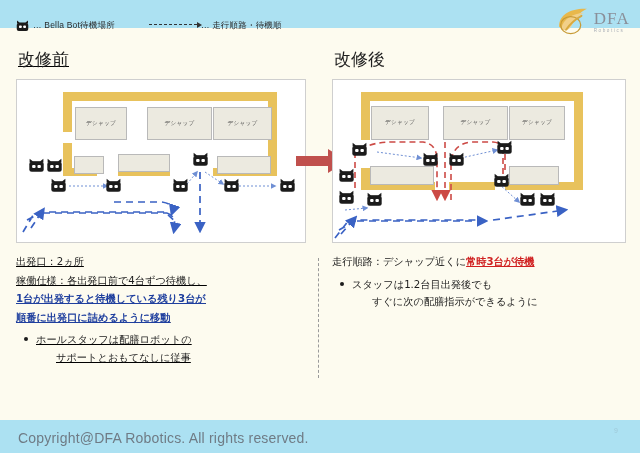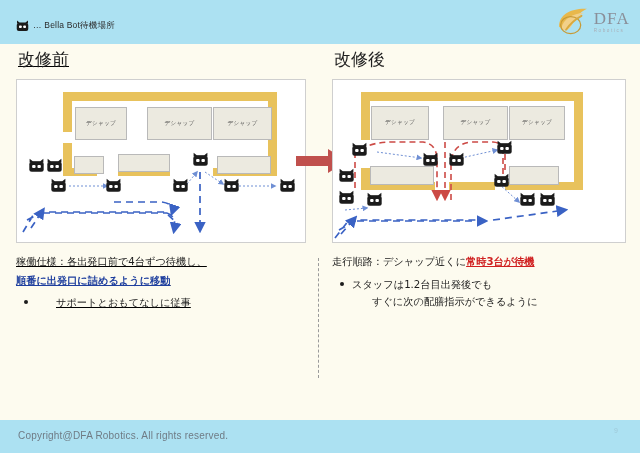--- a/index.html
+++ b/index.html
@@ -8,21 +8,21 @@
     width:640px;height:453px;
     font-family:"Liberation Sans","DejaVu Sans",sans-serif;
     background:#fdfbef;
     overflow:hidden;
     position:relative;
   }
   .slide{position:relative;width:640px;height:453px;background:#fdfbef;}
 
   
   .header{
-    position:absolute;left:0;top:0;width:640px;height:44px;
+    position:absolute;left:0;top:0;width:640px;height:28px;
     background:#ace1f2;
   }
   .legend{
     position:absolute;left:16px;top:20px;
     display:flex;align-items:center;gap:6px;
     font-size:8.5px;color:#2b2b2b;white-space:nowrap;
   }
   .legend-group{display:flex;align-items:center;gap:4px;}
   .legend-gap{width:22px;}
   .legend-text{font-size:8.5px;letter-spacing:.2px;}
@@ -105,21 +105,21 @@
     border-left:1px dashed #9a9a9a;
   }
 
   
   .footer{
     position:absolute;left:0;bottom:0;width:640px;height:33px;
     background:#ace1f2;
   }
   .copyright{
     position:absolute;left:18px;top:10px;
-    font-size:10px;color:#6f7b85;letter-spacing:.2px;
+    font-size:14px;color:#6f7b85;letter-spacing:.2px;
   }
   .pagenum{
     position:absolute;right:22px;top:7px;
     font-size:7px;color:#9fc9d8;
   }
 </style>
 </head>
 <body>
 
 <div class="slide">
@@ -134,20 +134,24 @@
             <rect x="1.5" y="6" width="23" height="16" rx="4" fill="#1b1b1b"></rect>
             <rect x="6" y="11" width="5.5" height="5" rx="1.6" fill="#ffffff"></rect>
             <rect x="14.5" y="11" width="5.5" height="5" rx="1.6" fill="#ffffff"></rect>
           </svg>
         </span>
         <span class="legend-text">… Bella Bot待機場所</span>
       </span>
 
       <span class="legend-gap"></span>
 
+      <span class="legend-group">
+        <span class="dashline"></span>
+        <span class="legend-text">… 走行順路・待機順</span>
+      </span>
     </div>
 
     <div class="logo">
       <svg class="logo-mark" viewBox="0 0 44 40">
         <path d="M4 26 C4 10 20 2 40 3 C30 8 26 14 22 21 C18 28 12 32 4 26 Z" fill="#e8b84b"></path>
         <path d="M7 28 C9 16 22 9 36 8 C27 13 23 19 20 25 C17 31 11 33 7 28 Z" fill="#f2d089"></path>
         <ellipse cx="19" cy="24" rx="13" ry="11" fill="none" stroke="#c79a35" stroke-width="1.6"></ellipse>
         <path d="M13 30 C17 24 24 17 33 12" stroke="#d8a93f" stroke-width="2.4" fill="none" stroke-linecap="round"></path>
       </svg>
       <span class="logo-text">
@@ -268,24 +272,27 @@
         <svg width="17" height="15" viewBox="0 0 26 24">
             <path d="M2 7 L2 1 L7 5 L19 5 L24 1 L24 7 Z" fill="#1b1b1b"></path>
             <rect x="1.5" y="6" width="23" height="16" rx="4" fill="#1b1b1b"></rect>
             <rect x="6" y="11" width="5.5" height="5" rx="1.6" fill="#fff"></rect>
             <rect x="14.5" y="11" width="5.5" height="5" rx="1.6" fill="#fff"></rect>
           </svg>
       </div>
     </div>
 
     <div class="txt">
+      <p>出発口：2ヵ所</p>
       <p>稼働仕様：各出発口前で4台ずつ待機し、</p>
+      <p><span class="em-blue">1台が出発すると待機している残り3台が</span></p>
       <p><span class="em-blue">順番に出発口に詰めるように移動</span></p>
       <ul class="bullets">
         <li>
+          <span>ホールスタッフは配膳ロボットの</span>
           <span class="sub-line">サポートとおもてなしに従事</span>
         </li>
       </ul>
     </div>
   </div>
 
   <svg class="redarrow" viewBox="0 0 52 26">
     <path d="M0 8 L32 8 L32 1 L51 13 L32 25 L32 18 L0 18 Z" fill="#c0504d"></path>
   </svg>
 

